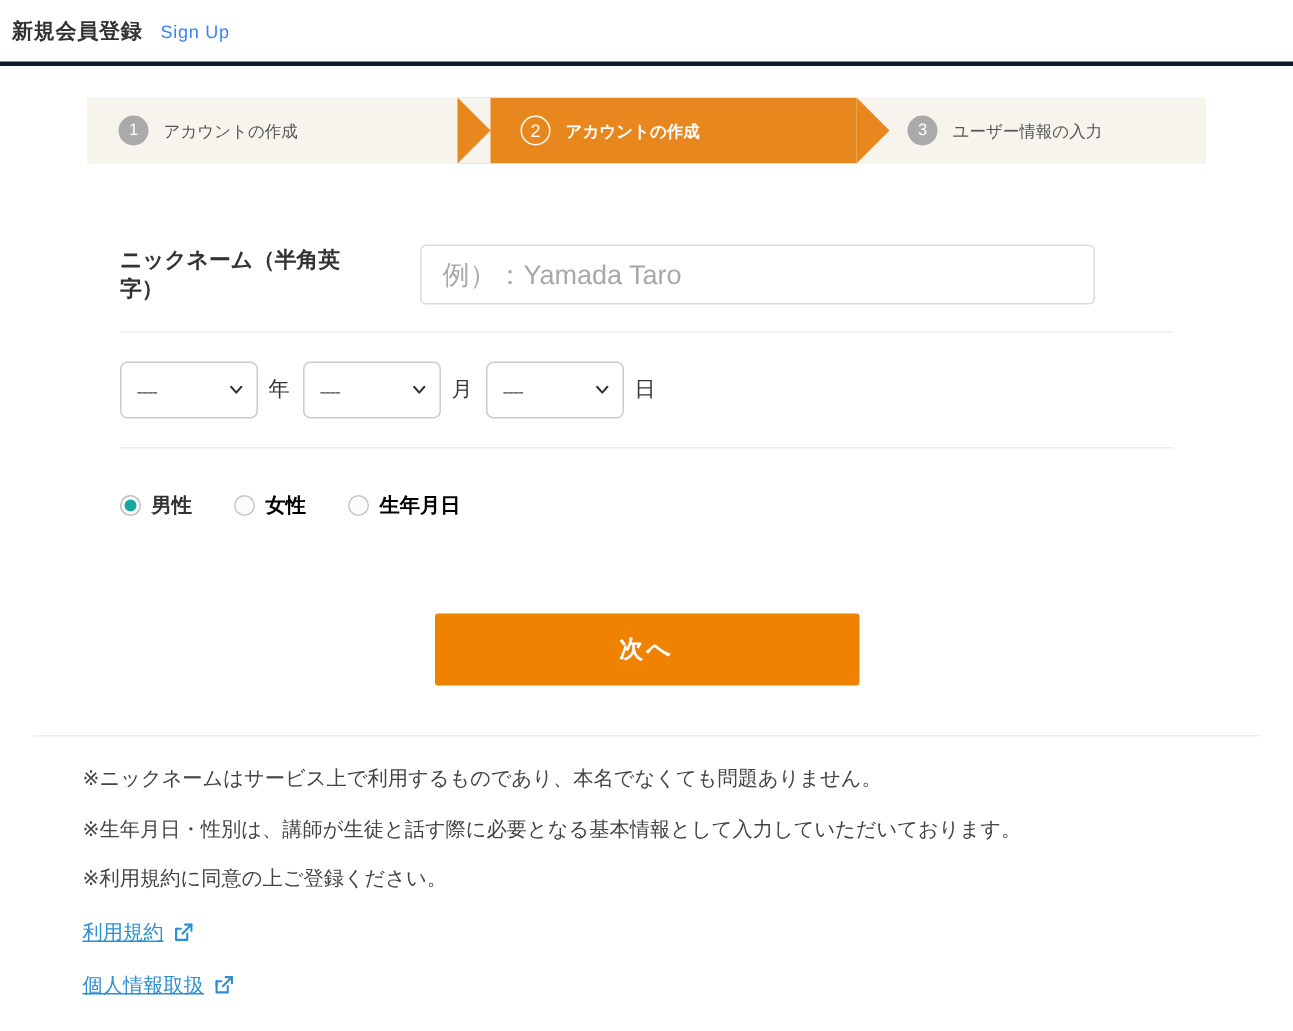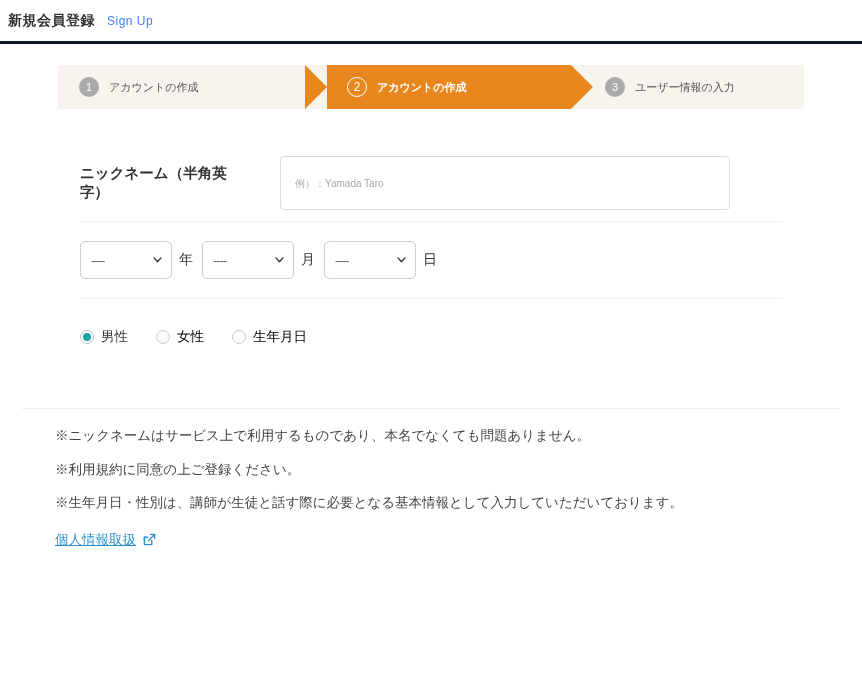--- a/index.html
+++ b/index.html
@@ -137,26 +137,26 @@
     padding-right: 32px;
     box-sizing: border-box;
     font-size: 14.5px;
     font-weight: bold;
     color: #333333;
   }
   .form-control { flex: 1; display: flex; align-items: center; }
 
   .text-input {
     width: 450px;
-    height: 54px;
+    height: 40px;
     box-sizing: border-box;
     border: 1px solid #dcdcdc;
     border-radius: 4px;
     padding: 0 14px;
-    font-size: 10px;
+    font-size: 18px;
     color: #333333;
     font-family: "Liberation Sans", "DejaVu Sans", sans-serif;
     background: #ffffff;
     outline: none;
   }
   .text-input::placeholder { color: #a8a8a8; }
 
   .select-group { display: flex; align-items: center; }
   .select-box {
     position: relative;
@@ -182,21 +182,21 @@
     margin-top: -3px;
     width: 9px;
     height: 6px;
   }
   .select-suffix {
     font-size: 14px;
     color: #333333;
     margin: 0 9px 0 7px;
   }
 
-  .radio-group { display: flex; align-items: flex-end; }
+  .radio-group { display: flex; align-items: flex-end; font-weight: bold; }
   .radio-item {
     display: flex;
     align-items: center;
     margin-right: 28px;
   }
   .radio-mark {
     width: 14px;
     height: 14px;
     border-radius: 50%;
     border: 1px solid #c9c9c9;
@@ -252,21 +252,20 @@
     border-top: 1px solid #eeeeee;
   }
   .notes {
     margin: 21px 0 0 55px;
   }
   .note {
     font-size: 13.5px;
     color: #444444;
     line-height: 1;
     margin-bottom: 20px;
-    font-family: Liberation Mono, monospace;
   }
 
   .links { margin: 8px 0 0 55px; }
   .link-row { margin-bottom: 17px; display: flex; align-items: center; }
   .link-text {
     font-size: 13.5px;
     color: #2e8fd0;
     text-decoration: underline;
   }
   .ext-icon { margin-left: 7px; width: 13px; height: 13px; display: block; }
@@ -347,31 +346,43 @@
           <span class="radio-label muted">女性</span>
         </div>
         <div class="radio-item">
           <span class="radio-mark"></span>
           <span class="radio-label muted">生年月日</span>
         </div>
       </div>
     </div>
   </div>
 
+  <div class="submit-wrap">
+    <button class="submit-button">次へ</button>
+  </div>
 </div>
 
 <div class="notes-divider"></div>
 
 <div class="notes">
   <div class="note">※ニックネームはサービス上で利用するものであり、本名でなくても問題ありません。</div>
+  <div class="note">※生年月日・性別は、講師が生徒と話す際に必要となる基本情報として入力していただいております。</div>
   <div class="note">※利用規約に同意の上ご登録ください。</div>
-  <div class="note">※生年月日・性別は、講師が生徒と話す際に必要となる基本情報として入力していただいております。</div>
 </div>
 
 <div class="links">
+  <div class="link-row">
+    <span class="link-text">利用規約</span>
+    <svg class="ext-icon" viewBox="0 0 14 14">
+      <path d="M1.5 4.5 L1.5 12.5 L9.5 12.5 L9.5 8" fill="none" stroke="#2e8fd0" stroke-width="1.5" stroke-linecap="round" stroke-linejoin="round"></path>
+      <path d="M5 4.5 L1.5 4.5 L1.5 8" fill="none" stroke="#2e8fd0" stroke-width="1.5" stroke-linecap="round" stroke-linejoin="round"></path>
+      <path d="M6 8 L12.5 1.5" fill="none" stroke="#2e8fd0" stroke-width="1.5" stroke-linecap="round"></path>
+      <path d="M8 1.5 L12.5 1.5 L12.5 6" fill="none" stroke="#2e8fd0" stroke-width="1.5" stroke-linecap="round" stroke-linejoin="round"></path>
+    </svg>
+  </div>
   <div class="link-row">
     <span class="link-text">個人情報取扱</span>
     <svg class="ext-icon" viewBox="0 0 14 14">
       <path d="M1.5 4.5 L1.5 12.5 L9.5 12.5 L9.5 8" fill="none" stroke="#2e8fd0" stroke-width="1.5" stroke-linecap="round" stroke-linejoin="round"></path>
       <path d="M5 4.5 L1.5 4.5 L1.5 8" fill="none" stroke="#2e8fd0" stroke-width="1.5" stroke-linecap="round" stroke-linejoin="round"></path>
       <path d="M6 8 L12.5 1.5" fill="none" stroke="#2e8fd0" stroke-width="1.5" stroke-linecap="round"></path>
       <path d="M8 1.5 L12.5 1.5 L12.5 6" fill="none" stroke="#2e8fd0" stroke-width="1.5" stroke-linecap="round" stroke-linejoin="round"></path>
     </svg>
   </div>
 </div>

